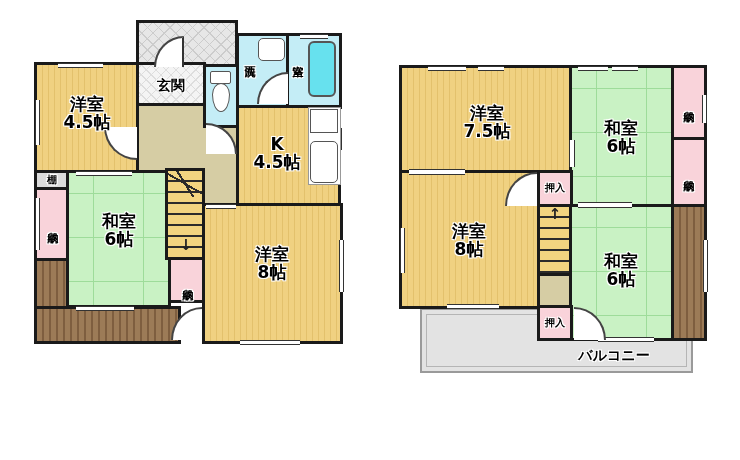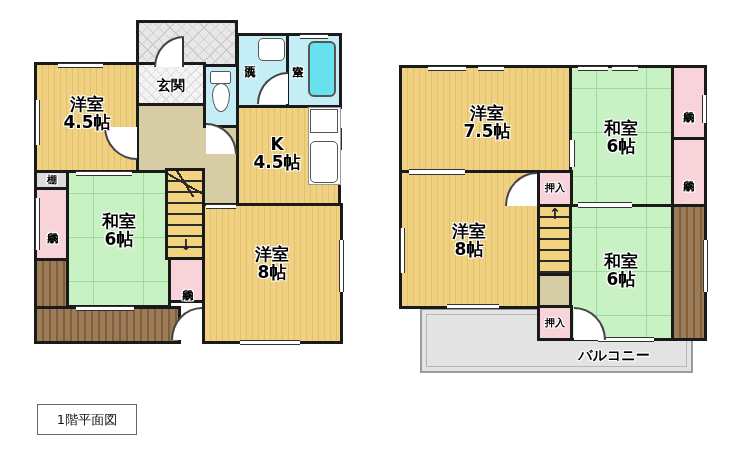--- a/index.html
+++ b/index.html
@@ -228,17 +228,14 @@
       <span>押入</span>
     </div>
     <div class="lbl mid" style="left:614px;top:356px;font-weight:bold;">
       <span>バルコニー</span>
     </div>
     <div class="arrow" style="left:555px;top:214px;">
       <span>↑</span>
     </div>
   </section>
 
-  <div class="caption" style="left:37px;top:404px;width:100px;height:31px;">
-    <span>1階平面図</span>
-  </div>
 
 </div>
 
 </body></html>

